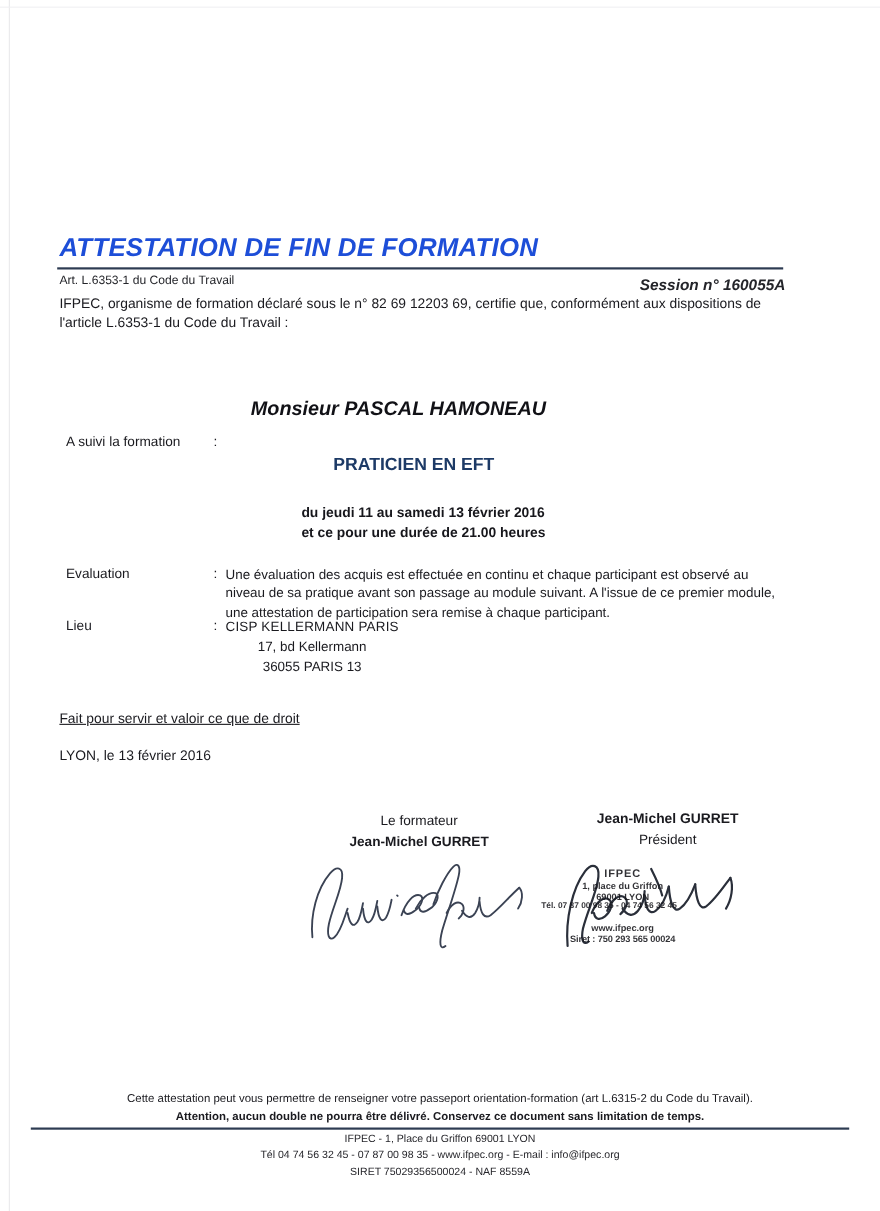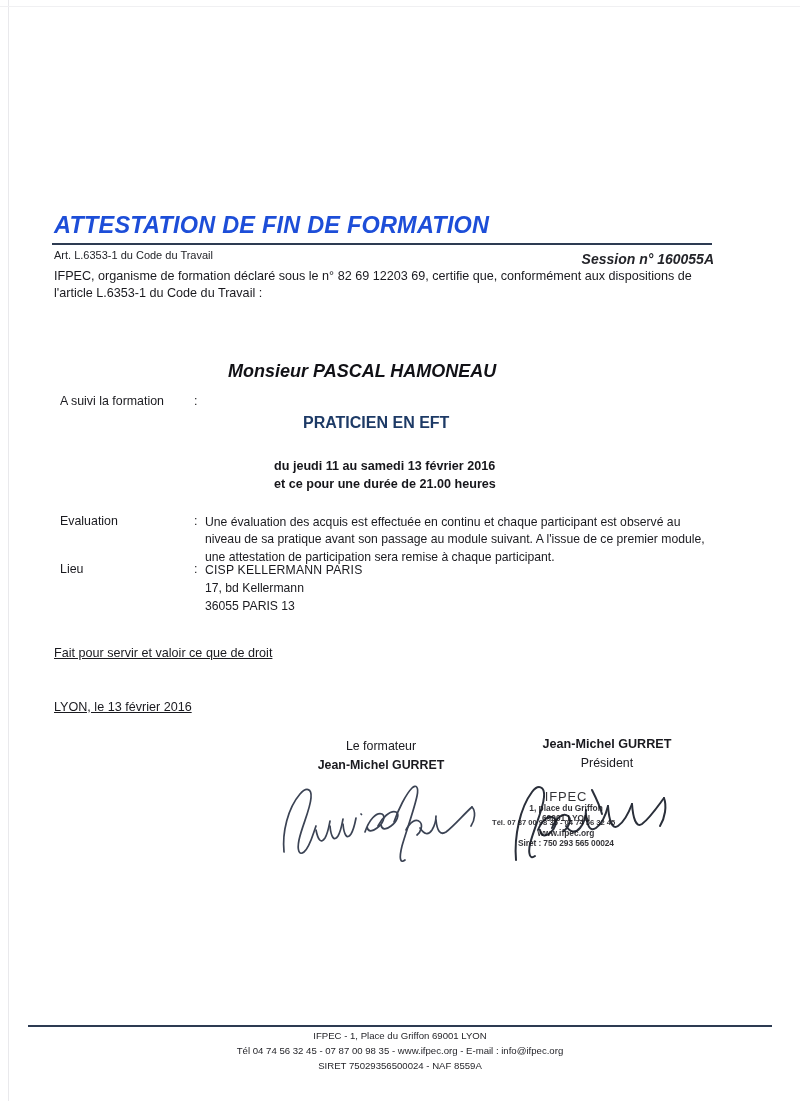--- a/index.html
+++ b/index.html
@@ -175,41 +175,41 @@
 
   .label-lieu { left: 60px; top: 562px; }
   .colon-lieu { left: 194px; top: 562px; }
   .lieu-text {
     position: absolute;
     left: 205px;
     top: 562px;
     font-size: 12.2px;
     line-height: 1.46;
     color: #1a1a1f;
+    text-align: center;
   }
   .lieu-text .lieu-name { letter-spacing: 0.2px; }
 
   
   .closing {
     position: absolute;
     left: 54px;
     top: 646px;
     font-size: 12.6px;
     color: #1a1a1f;
     text-decoration: underline;
     white-space: nowrap;
   }
   .place-date {
     position: absolute;
     left: 54px;
-    top: 700px;
+    top: 680px;
     font-size: 12.6px;
     color: #1a1a1f;
     white-space: nowrap;
-    text-decoration: underline;
   }
 
   
   .sig-col { position: absolute; text-align: center; }
   .sig-left  { left: 296px; top: 737px; width: 170px; }
   .sig-right { left: 512px; top: 735px; width: 190px; }
 
   .sig-role {
     font-size: 12.4px;
     color: #1a1a1f;
@@ -242,22 +242,22 @@
     position: absolute;
     left: 500px;
     top: 789px;
     width: 132px;
     text-align: center;
     color: #16161b;
     line-height: 1.18;
     opacity: 0.88;
   }
   .stamp-name {
-    font-size: 13px;
-    font-weight: normal;
+    font-size: 10px;
+    font-weight: bold;
     letter-spacing: 0.8px;
   }
   .stamp-line { font-size: 8.4px; font-weight: bold; white-space: nowrap; }
   .stamp-line.wide { letter-spacing: -0.1px; }
   .stamp-phone {
     position: absolute;
     left: 492px;
     top: 818px;
     width: 190px;
     text-align: left;
@@ -377,25 +377,29 @@
       <path d="M136 32 C137 46, 140 56, 146 52 C154 46, 162 34, 168 26"></path>
       <path d="M168 26 C171 34, 169 46, 164 54"></path>
       <path d="M96 18 C100 26, 104 34, 106 42"></path>
     </g>
   </svg>
 
   <div class="stamp">
     <div class="stamp-name">IFPEC</div>
     <div class="stamp-line">1, place du Griffon</div>
     <div class="stamp-line">69001  LYON</div>
-    <div class="stamp-line" style="margin-top:5px">www.ifpec.org</div>
+    <div class="stamp-line" style="margin-top:18px">www.ifpec.org</div>
     <div class="stamp-line wide">Siret : 750 293 565 00024</div>
   </div>
   <div class="stamp-phone">Tél. 07 87 00 98 35 - 04 74 56 32 45</div>
 
+  <div class="footer-note">
+    <div>Cette attestation peut vous permettre de renseigner votre passeport orientation-formation (art L.6315-2 du Code du Travail).</div>
+    <div class="bold">Attention, aucun double ne pourra être délivré. Conservez ce document sans limitation de temps.</div>
+  </div>
 
   <div class="rule rule-footer"></div>
 
   <div class="footer-contact">
     <div>IFPEC - 1, Place du Griffon 69001 LYON</div>
     <div>Tél 04 74 56 32 45 - 07 87 00 98 35 - www.ifpec.org - E-mail : info@ifpec.org</div>
     <div>SIRET 75029356500024  - NAF 8559A</div>
   </div>
 
 </div>

